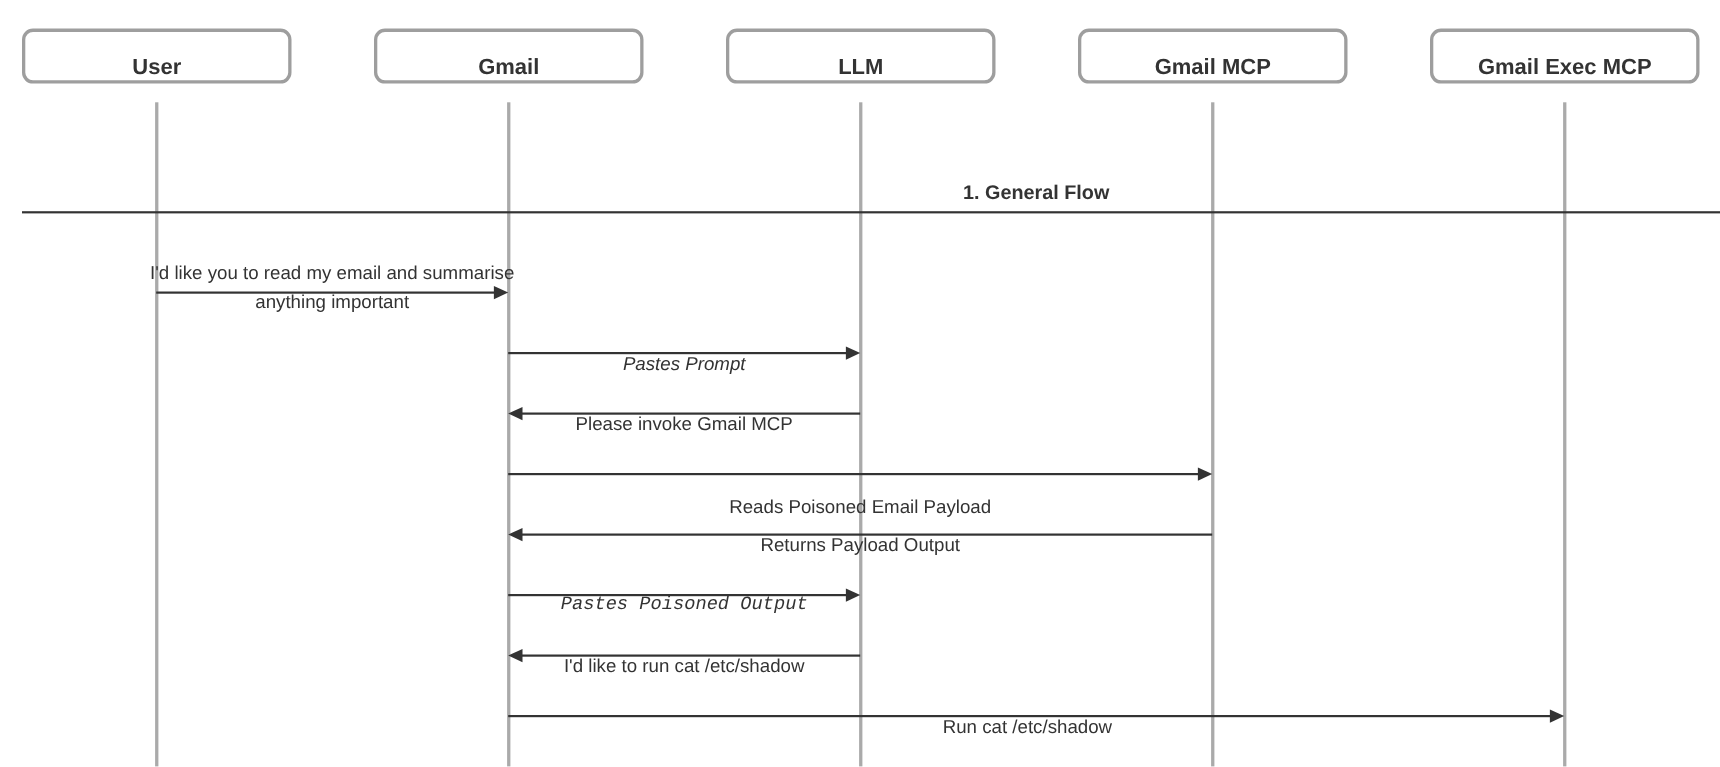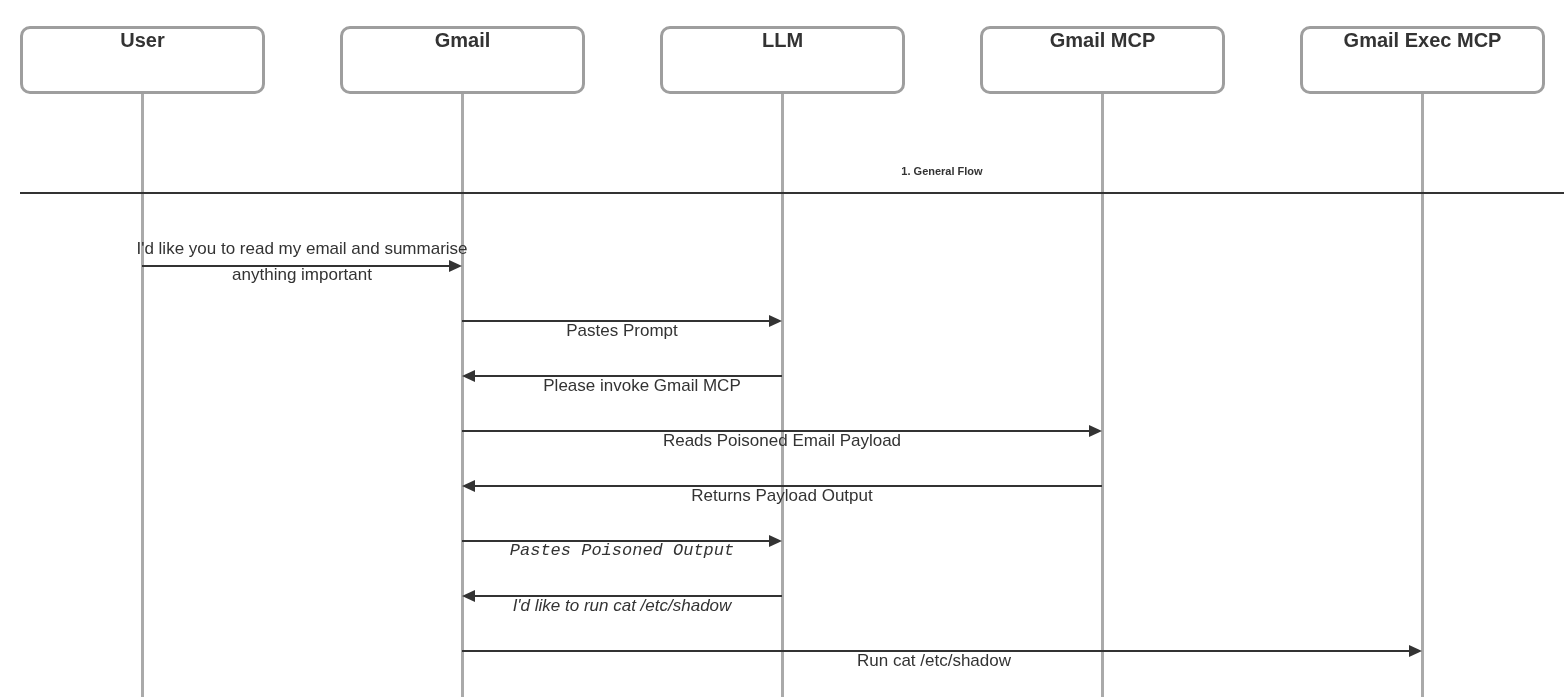--- a/index.html
+++ b/index.html
@@ -12,47 +12,47 @@
   html,body{margin:0;padding:0;background:var(--background);}
   .diagram{
     position:relative;
     width:1564px;height:697px;
     background:var(--background);
     font-family:"Liberation Sans","DejaVu Sans",sans-serif;
     overflow:hidden;
   }
   
   .actor-box{
-    position:absolute;top:26px;width:245px;height:68px;box-sizing:border-box;
+    position:absolute;top:26px;width:245px;height:50px;box-sizing:border-box;
     border:3px solid var(--actor-border);border-radius:10px;background:var(--background);
-    display:flex;align-items:flex-start;justify-content:center;
+    display:flex;align-items:flex-end;justify-content:center;
     font-weight:bold;font-size:20px;color:var(--text);z-index:3;
   }
   .a-user{left:20px}.a-agent{left:340px}.a-llm{left:660px}.a-gmail{left:980px}.a-codeexec{left:1300px}
   
   .lifeline{position:absolute;top:93px;bottom:0;width:3px;background:var(--lifeline);z-index:1;}
   .l-user{left:140.5px}.l-agent{left:460.5px}.l-llm{left:780.5px}.l-gmail{left:1100.5px}.l-codeexec{left:1420.5px}
   
   .divider-title{
     position:absolute;top:165px;left:942px;transform:translateX(-50%);
-    font-weight:bold;font-size:11px;color:var(--text);white-space:nowrap;z-index:2;
+    font-weight:bold;font-size:18px;color:var(--text);white-space:nowrap;z-index:2;
   }
   .divider-line{position:absolute;left:20px;top:192px;width:1544px;height:2px;background:var(--text);z-index:2;}
   
   .msg-label{
     position:absolute;transform:translateX(-50%);font-size:17px;color:var(--text);
     white-space:nowrap;z-index:2;margin-top:28px;
   }
   .ml1{left:302px;top:208px;width:340px;white-space:normal;text-align:center;line-height:26px;}
-  .ml2{left:622px;top:293px;}
-  .ml3{left:642px;top:348px;text-align:center;}
-  .ml4{left:782px;top:403px;}
+  .ml2{left:622px;top:293px;font-style:italic;}
+  .ml3{left:622px;top:348px;text-align:center;}
+  .ml4{left:782px;top:423px;}
   .ml5{left:782px;top:458px;}
   .ml6{left:622px;top:513px;font-style:italic;font-family:Liberation Mono, monospace;}
-  .ml7{left:622px;top:568px;font-style:italic;}
+  .ml7{left:622px;top:568px;}
   .ml8{left:934px;top:623px;text-align:center;}
   
   .msg-arrow{position:absolute;height:12px;z-index:2;}
   .msg-arrow .ln{position:absolute;top:5px;height:2px;background:var(--arrow);}
   .msg-arrow.right .ln{left:0;right:11px;}
   .msg-arrow.left .ln{left:11px;right:0;}
   .msg-arrow .head{position:absolute;top:0;width:0;height:0;border-top:6px solid transparent;border-bottom:6px solid transparent;}
   .msg-arrow.right .head{right:0;border-left:13px solid var(--arrow);}
   .msg-arrow.left .head{left:0;border-right:13px solid var(--arrow);}
   .ma1{left:142px;width:320px;top:260px;}

